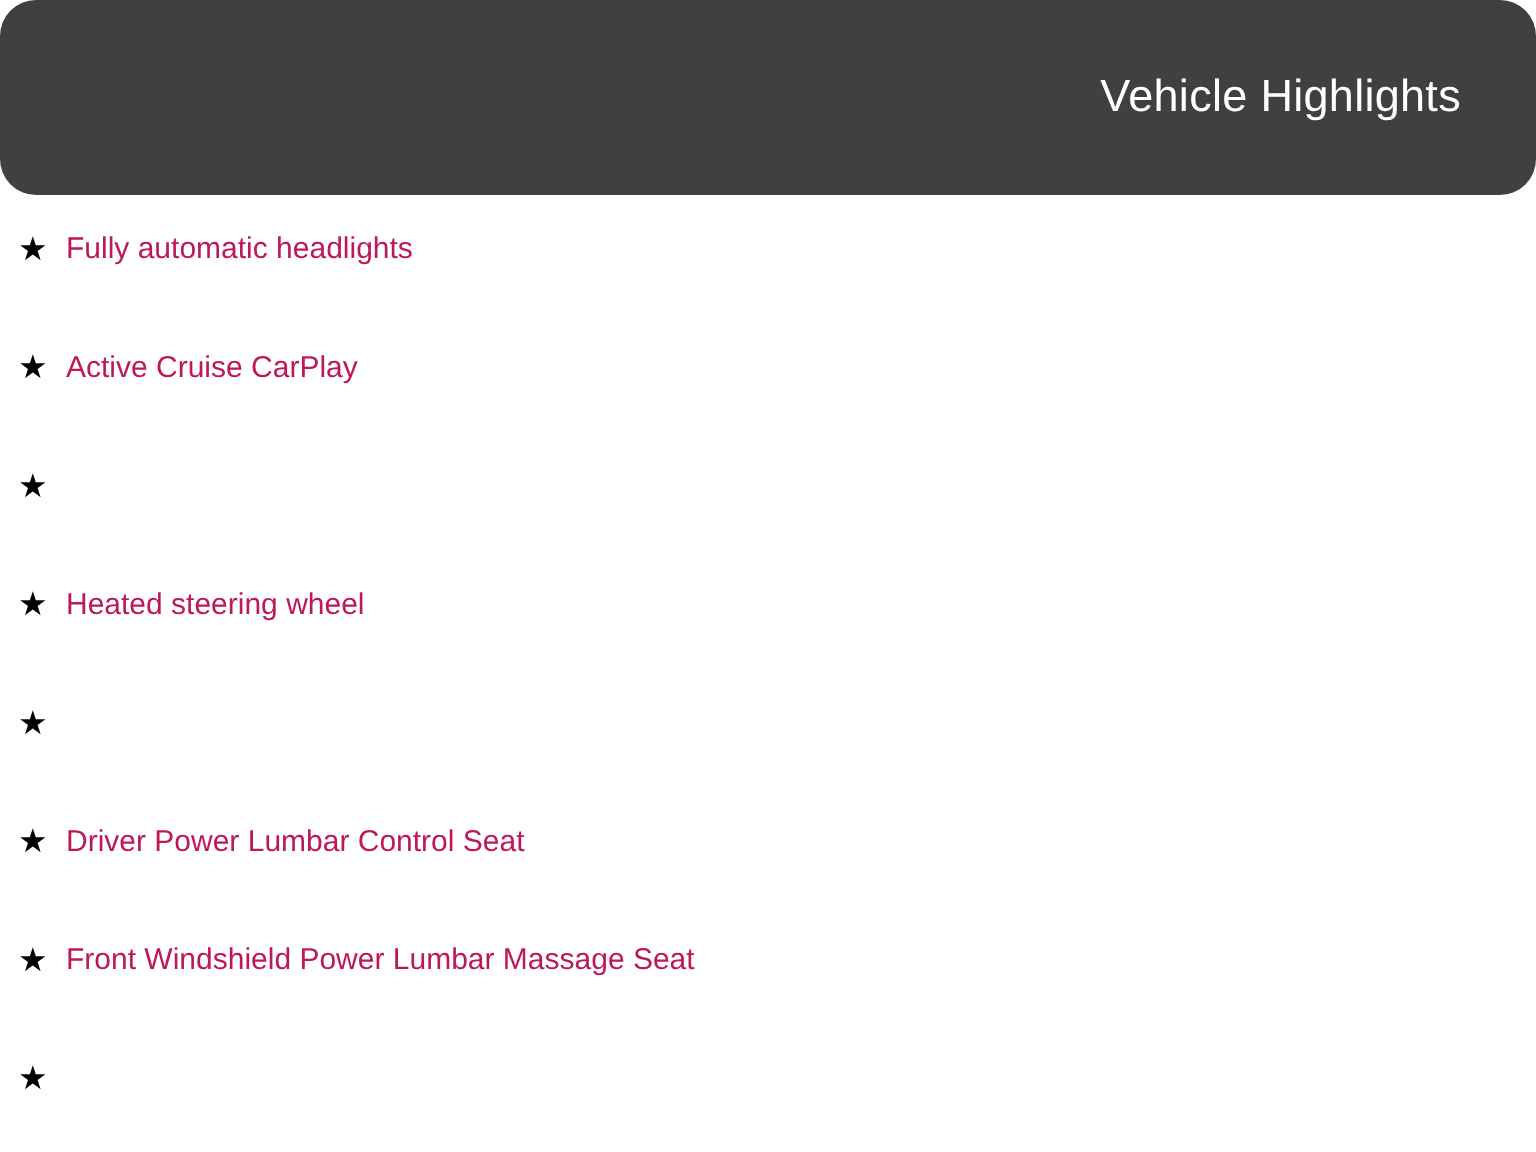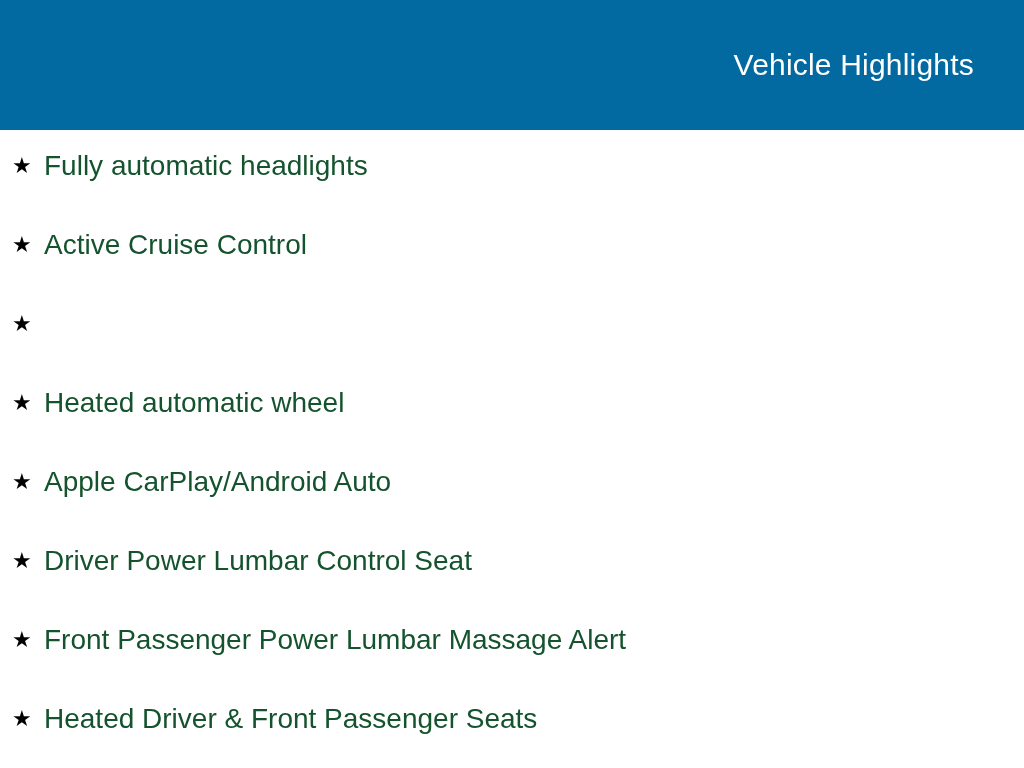--- a/index.html
+++ b/index.html
@@ -16,26 +16,27 @@
   .page {
     position: relative;
     width: 1024px;
     height: 768px;
     background: #ffffff;
   }
   .header-bar {
     position: relative;
     width: 100%;
     height: 130px;
-    background: #0369a1;
+    background: #404040;
     display: flex;
     align-items: center;
     justify-content: flex-end;
     box-sizing: border-box;
     padding-right: 50px;
+    border-radius: 24px;
   }
   .header-title {
     color: #ffffff;
     font-size: 30px;
     font-weight: 400;
     letter-spacing: 0.2px;
     line-height: 1;
   }
   .highlights-list {
     list-style: none;
@@ -52,22 +53,22 @@
   }
   .star-icon {
     flex: 0 0 auto;
     width: 32px;
     color: #000000;
     font-size: 22px;
     line-height: 32px;
     text-align: left;
   }
   .item-label {
-    color: #14532d;
-    font-size: 28px;
+    color: #be185d;
+    font-size: 20px;
     line-height: 32px;
     font-weight: 400;
     white-space: nowrap;
   }
 </style>
 </head>
 <body>
 
 <div class="page">
 
@@ -77,47 +78,45 @@
 
   <ul class="highlights-list">
 
     <li class="highlight-item">
       <span class="star-icon">★</span>
       <span class="item-label">Fully automatic headlights</span>
     </li>
 
     <li class="highlight-item">
       <span class="star-icon">★</span>
-      <span class="item-label">Active Cruise Control</span>
+      <span class="item-label">Active Cruise CarPlay</span>
     </li>
 
     <li class="highlight-item">
       <span class="star-icon">★</span>
     </li>
 
     <li class="highlight-item">
       <span class="star-icon">★</span>
-      <span class="item-label">Heated automatic wheel</span>
+      <span class="item-label">Heated steering wheel</span>
     </li>
 
     <li class="highlight-item">
       <span class="star-icon">★</span>
-      <span class="item-label">Apple CarPlay/Android Auto</span>
     </li>
 
     <li class="highlight-item">
       <span class="star-icon">★</span>
       <span class="item-label">Driver Power Lumbar Control Seat</span>
     </li>
 
     <li class="highlight-item">
       <span class="star-icon">★</span>
-      <span class="item-label">Front Passenger Power Lumbar Massage Alert</span>
+      <span class="item-label">Front Windshield Power Lumbar Massage Seat</span>
     </li>
 
     <li class="highlight-item">
       <span class="star-icon">★</span>
-      <span class="item-label">Heated Driver &amp; Front Passenger Seats</span>
     </li>
 
   </ul>
 
 </div>
 
 </body></html>

